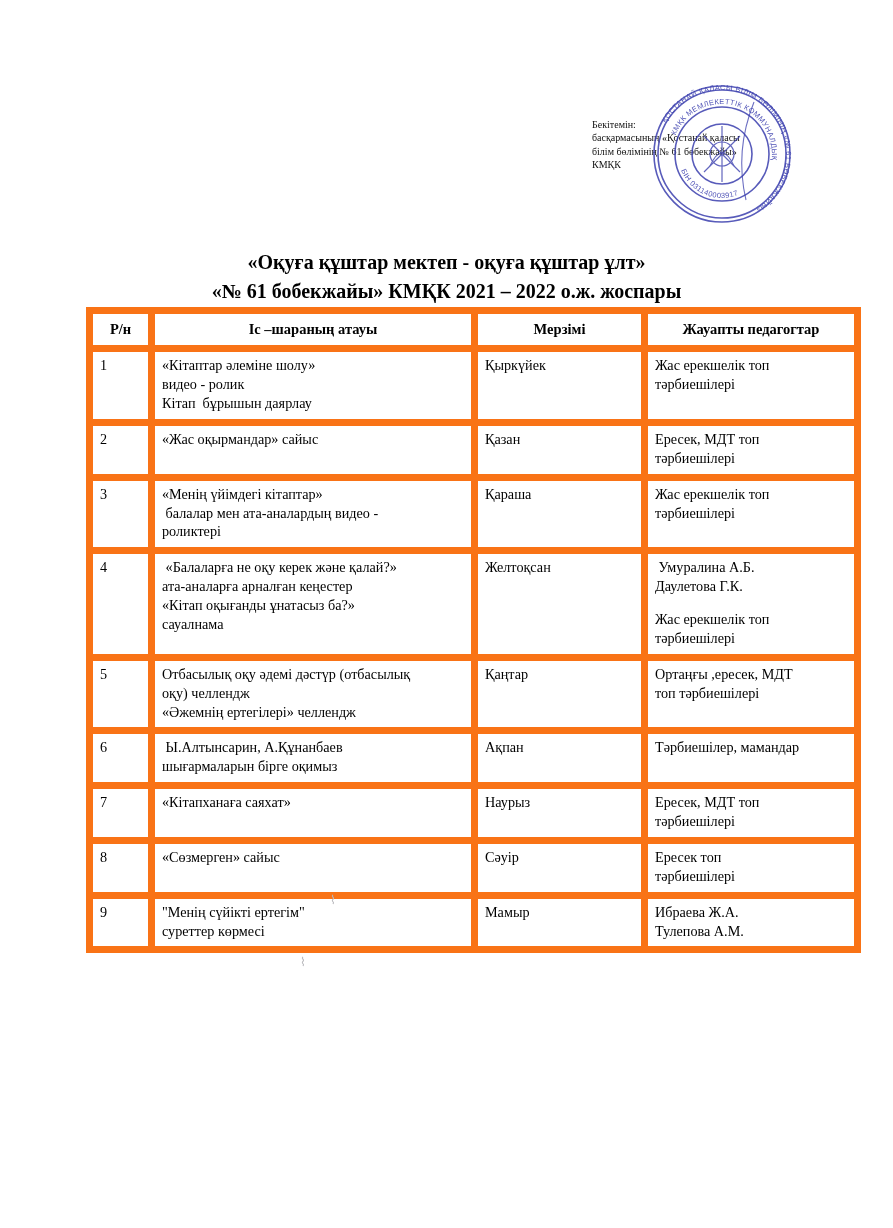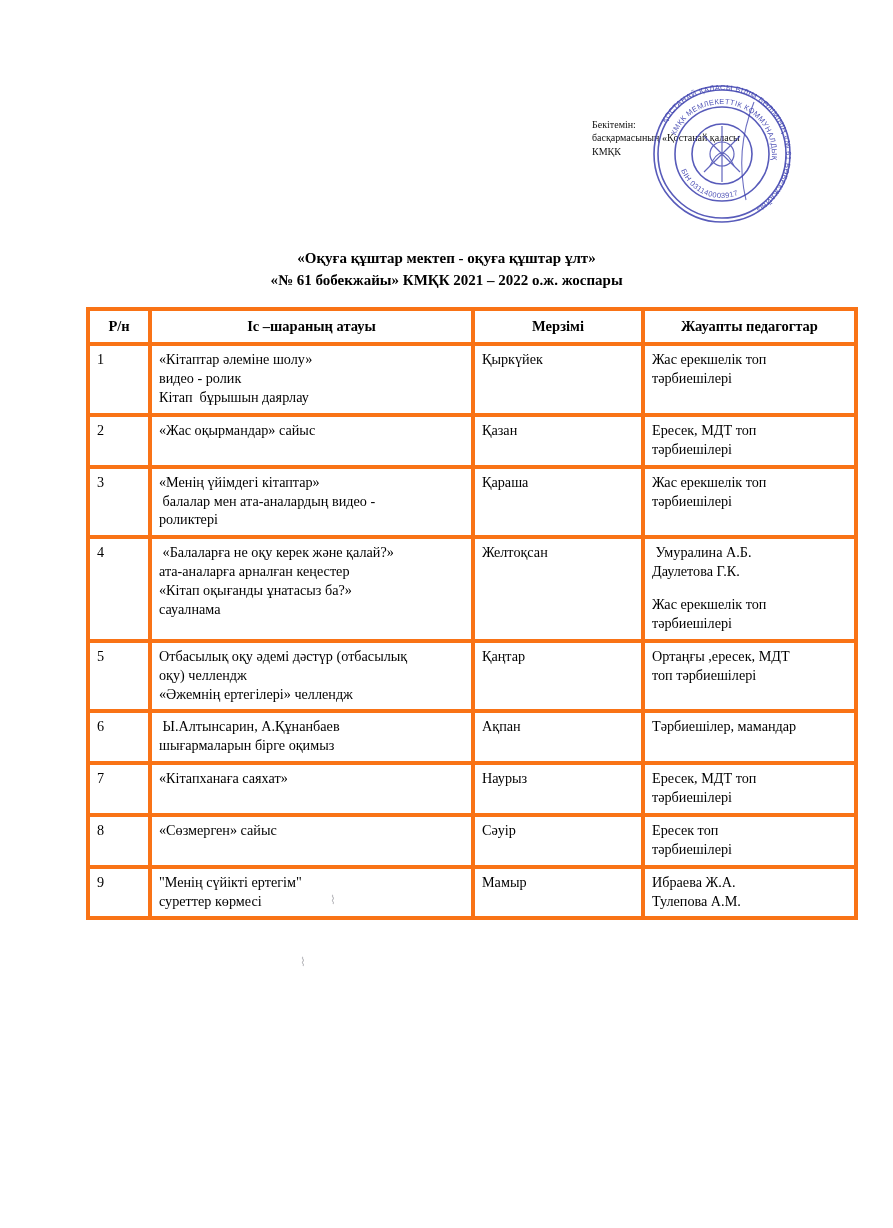--- a/index.html
+++ b/index.html
@@ -39,38 +39,38 @@
   }
 
   
   .title-block {
     position: absolute;
     top: 248px;
     left: 0;
     width: 893px;
     text-align: center;
     font-weight: bold;
-    font-size: 15px;
+    font-size: 20px;
     line-height: 1.45;
   }
 
   
   .tbl-wrap {
     position: absolute;
     top: 307px;
     left: 86px;
     width: 768px;
   }
   table.plan {
     border-collapse: collapse;
     width: 768px;
     table-layout: fixed;
   }
   table.plan th, table.plan td {
-    border: 4px solid #f97316;
+    border: 7px solid #f97316;
     vertical-align: top;
     padding: 4px 7px 6px 7px;
     font-size: 14.2px;
     line-height: 1.33;
   }
   table.plan th {
     text-align: center;
     font-weight: bold;
     padding-top: 6px;
     padding-bottom: 6px;
@@ -97,20 +97,21 @@
     font-family: "Liberation Serif", serif;
     pointer-events: none;
   }
 </style>
 </head>
 <body>
 
 <div class="approval">
   <div>Бекітемін:</div>
   <div>басқармасының «Қостанай қаласы</div>
+  <div>білім бөлімінің  № 61  бөбекжайы»</div>
   <div>КМҚК</div>
 </div>
 
 <div class="stamp">
   <svg width="160" height="160" viewBox="0 0 160 160" aria-hidden="true">
     <defs>
       <path id="outerArc" d="M 80,80 m -64,0 a 64,64 0 1,1 128,0 a 64,64 0 1,1 -128,0"></path>
       <path id="innerArc" d="M 80,80 m -50,0 a 50,50 0 1,1 100,0 a 50,50 0 1,1 -100,0"></path>
       <path id="lowArc" d="M 80,80 m -44,0 a 44,44 0 1,0 88,0"></path>
     </defs>

